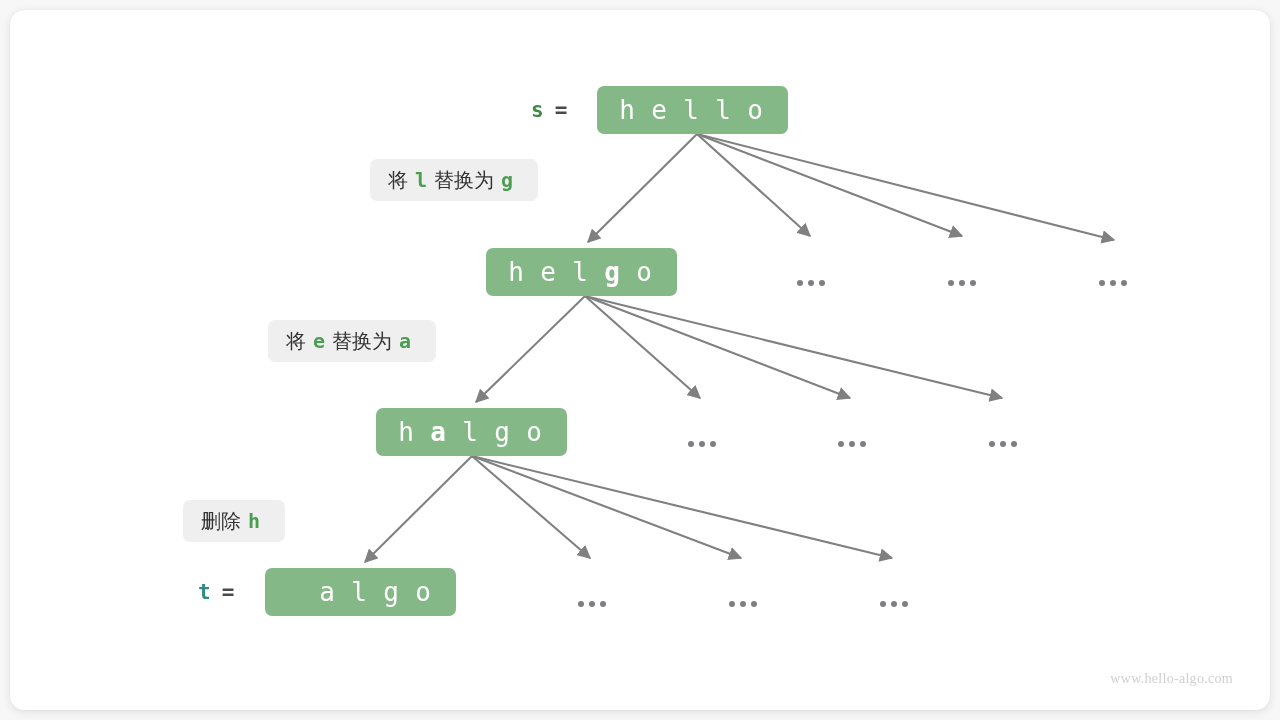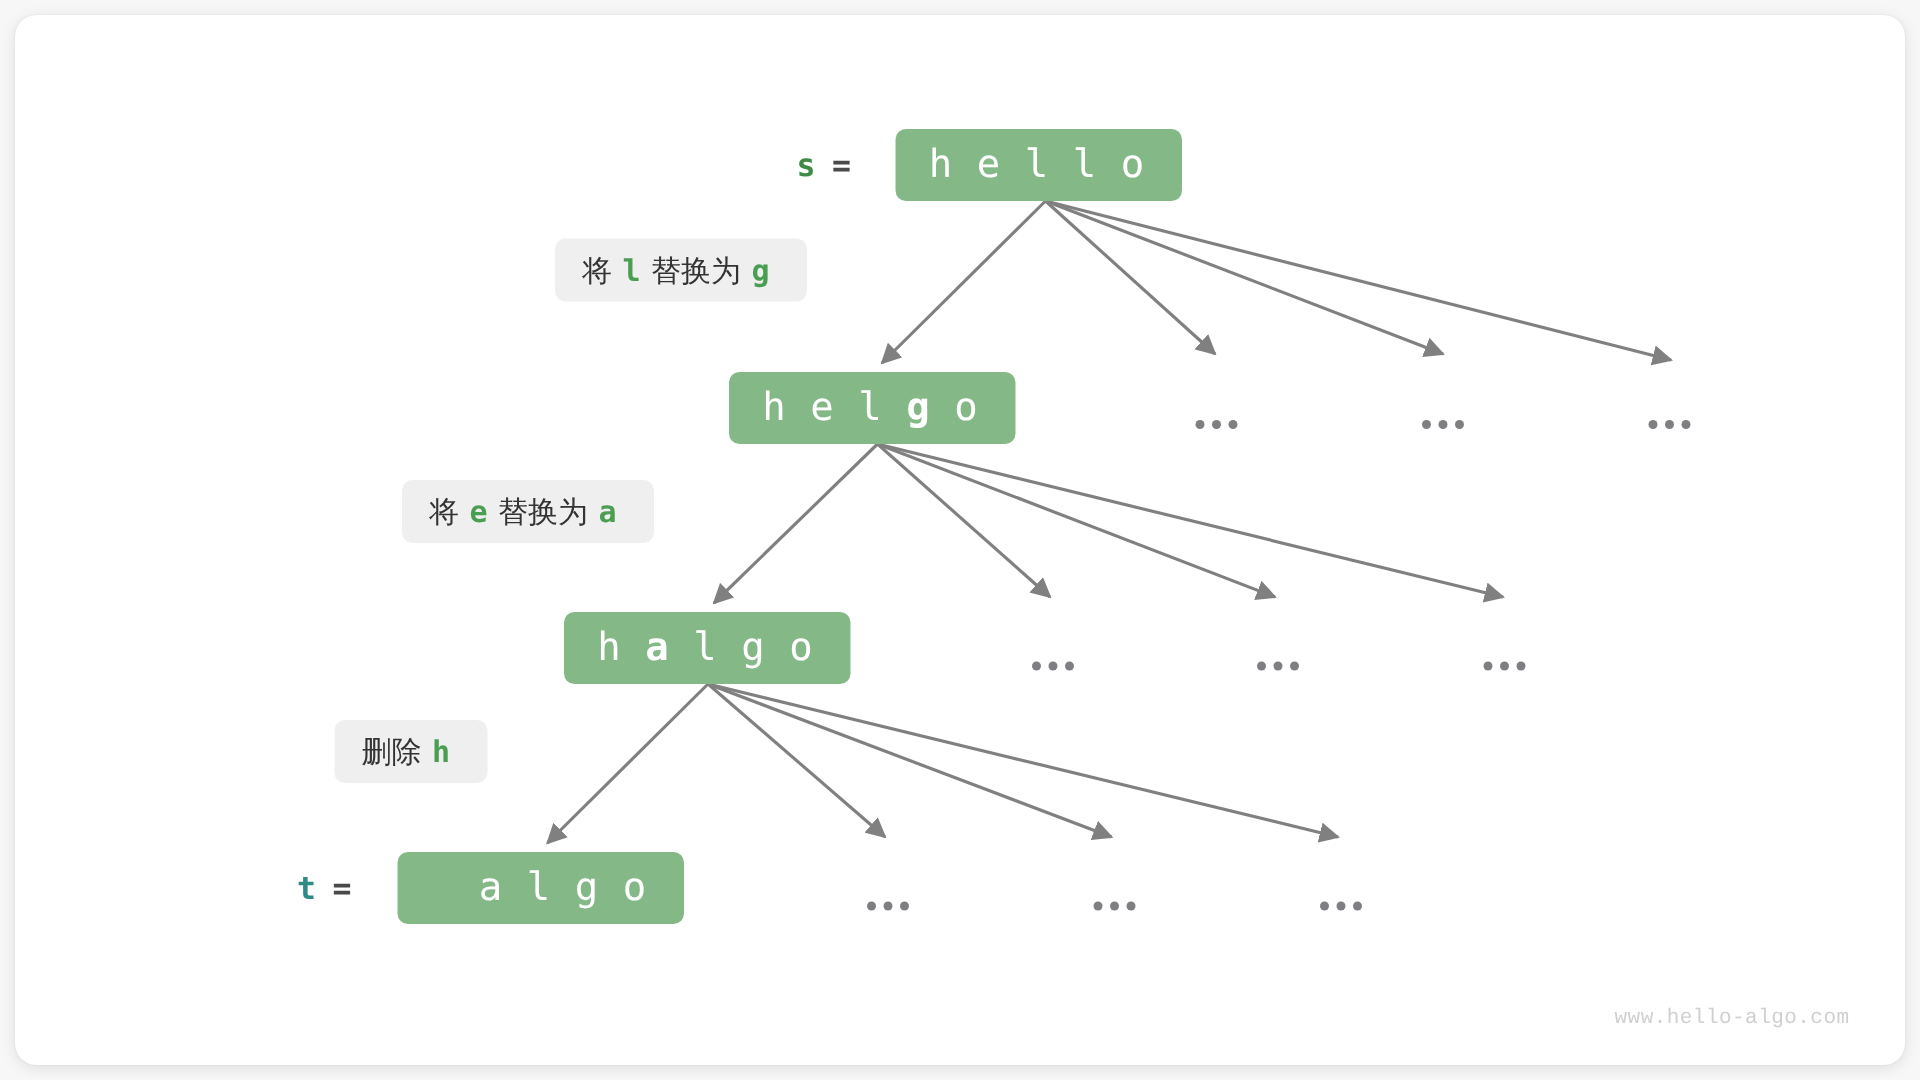--- a/index.html
+++ b/index.html
@@ -91,21 +91,21 @@
     display:flex;gap:5px;align-items:center;
   }
   .dots i{
     display:block;width:6px;height:6px;border-radius:50%;
     background:#7f7f83;
   }
 
   .watermark{
     position:absolute;
     right:47px;bottom:33px;
-    font-family:Liberation Mono, monospace;
+    font-family:Liberation Serif, serif;
     font-size:14px;
     color:#d0d0d0;
     letter-spacing:0.3px;
   }
 </style>
 </head>
 <body>
 
 <div id="canvas">
   <div id="card"></div>
@@ -227,21 +227,21 @@
         <i></i>
         <i></i>
         <i></i>
       </div>
     <div class="dots" style="left:880px;top:601px;">
         <i></i>
         <i></i>
         <i></i>
       </div>
 
-    <div class="optag" style="left:183px;top:480px;margin-left:40px;">
+    <div class="optag" style="left:183px;top:500px;">
       <span class="zh">删除</span>
       <span class="code">h</span>
     </div>
 
     <div class="varlabel var-t" style="left:198px;top:580px;">
       <span>t</span>
       <span class="eq">=</span>
     </div>
 
     <div class="strbox" id="box-algo" style="left:265px;top:568px;width:191px;height:48px;padding-left:14px;">

